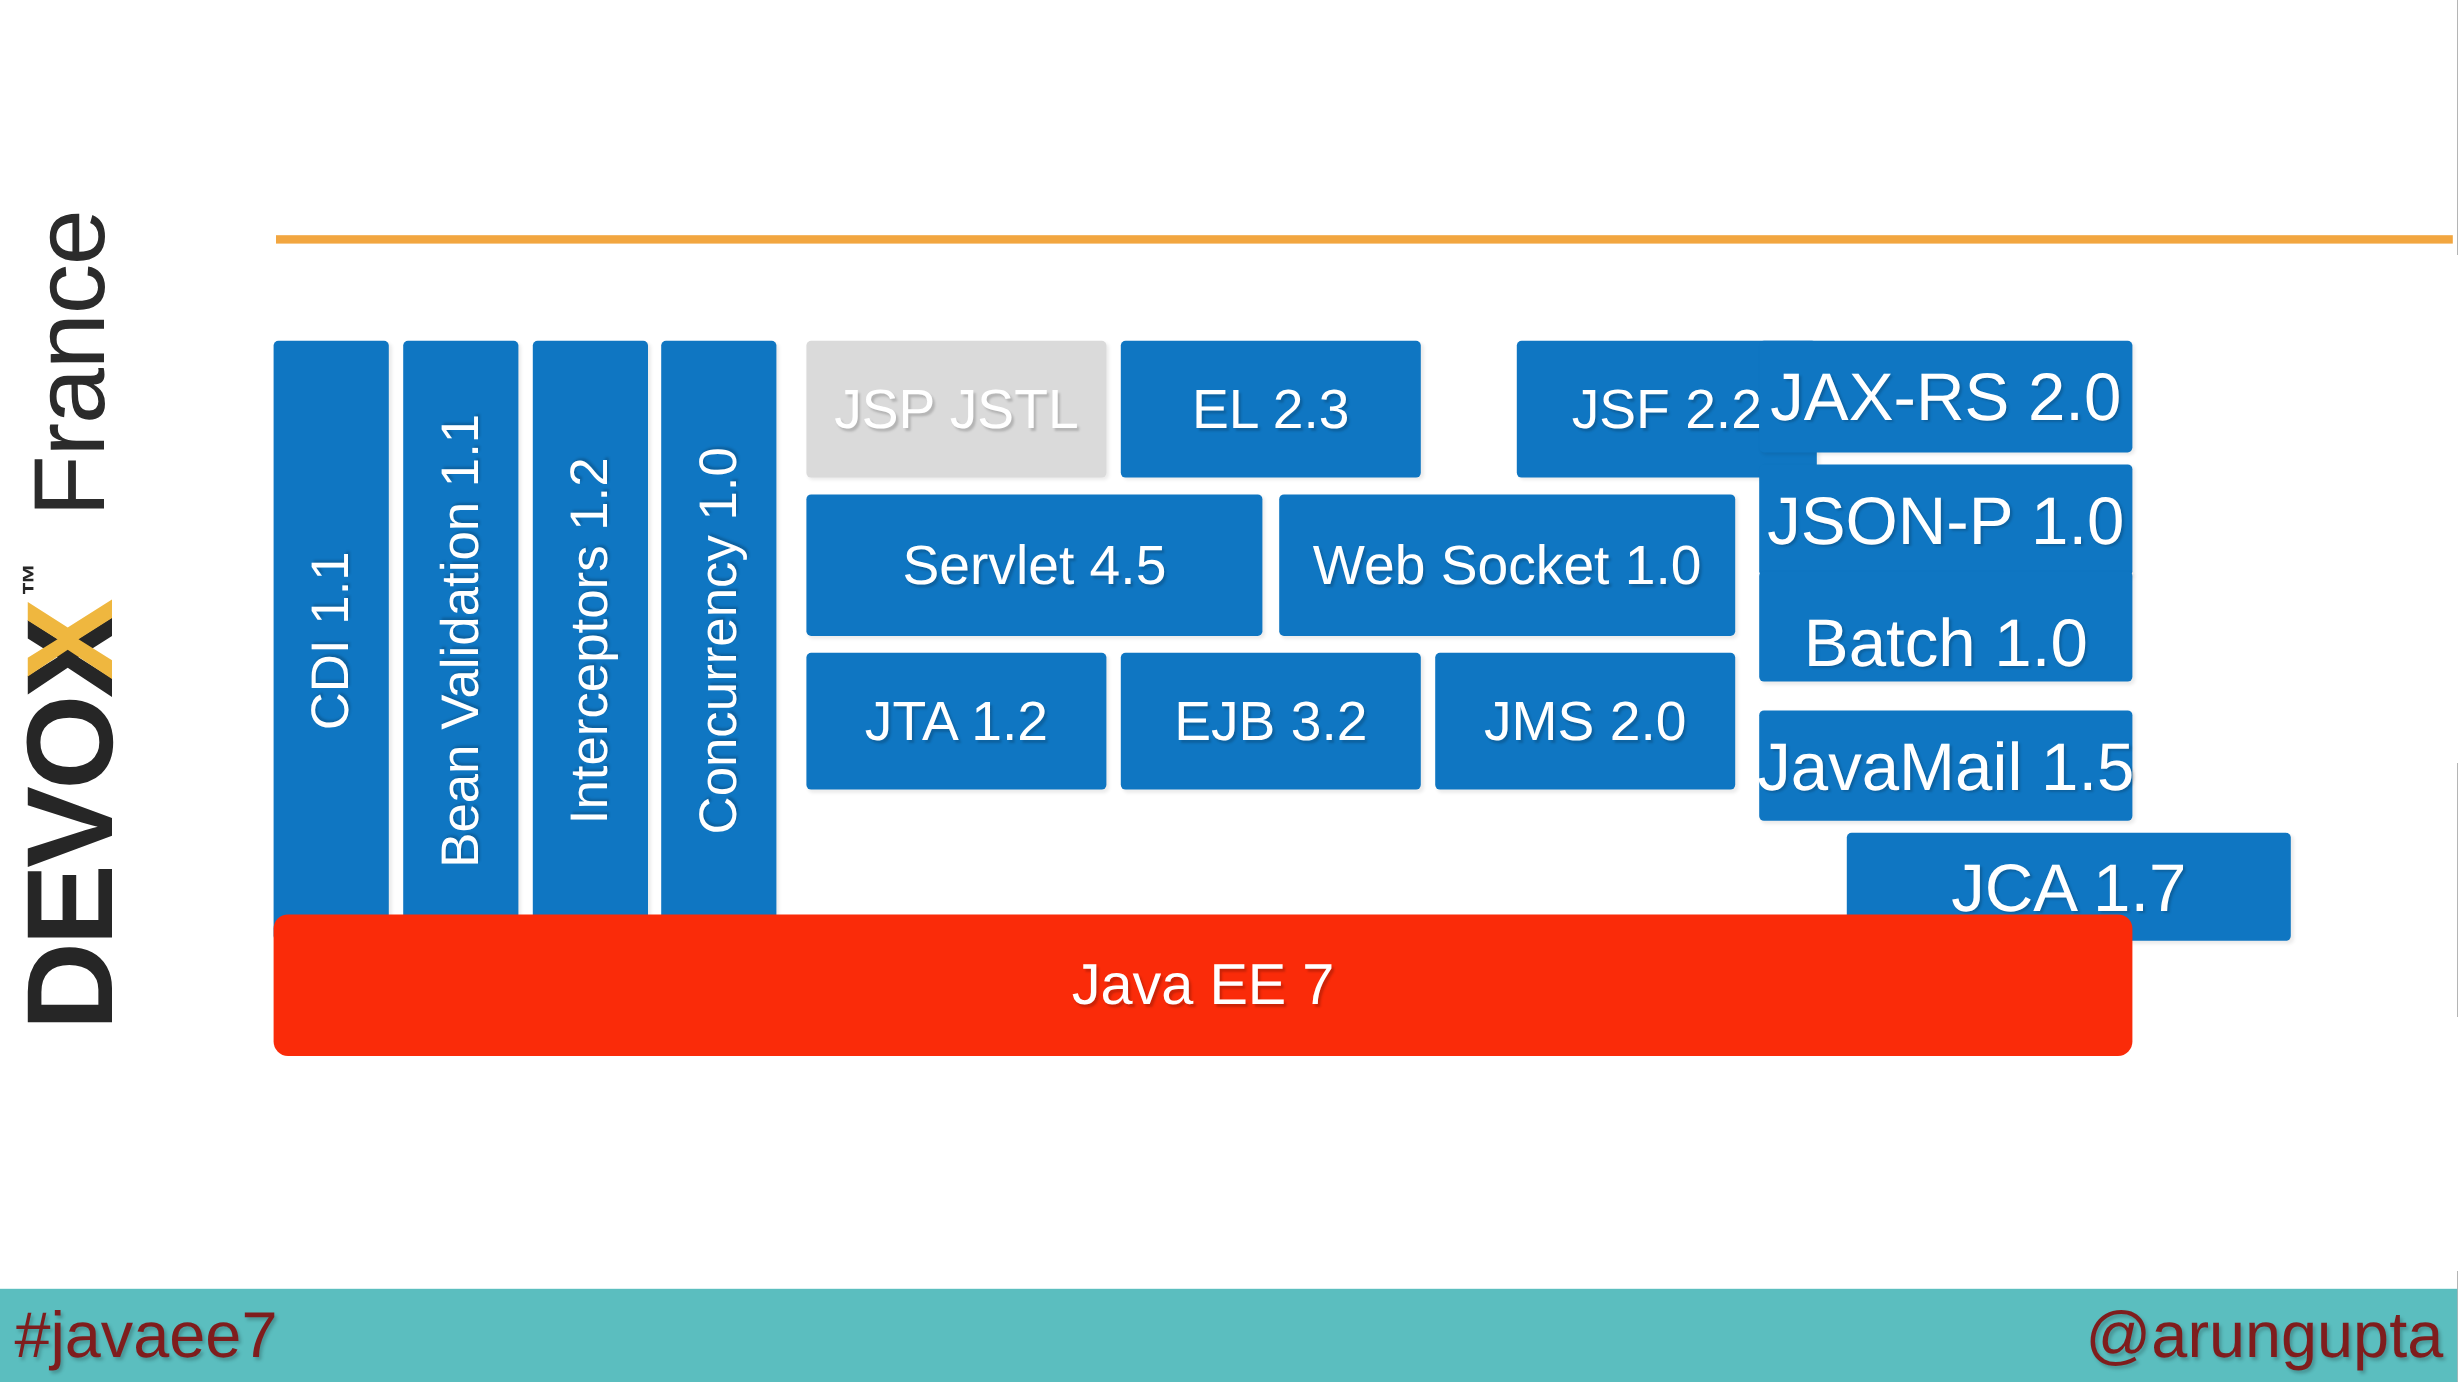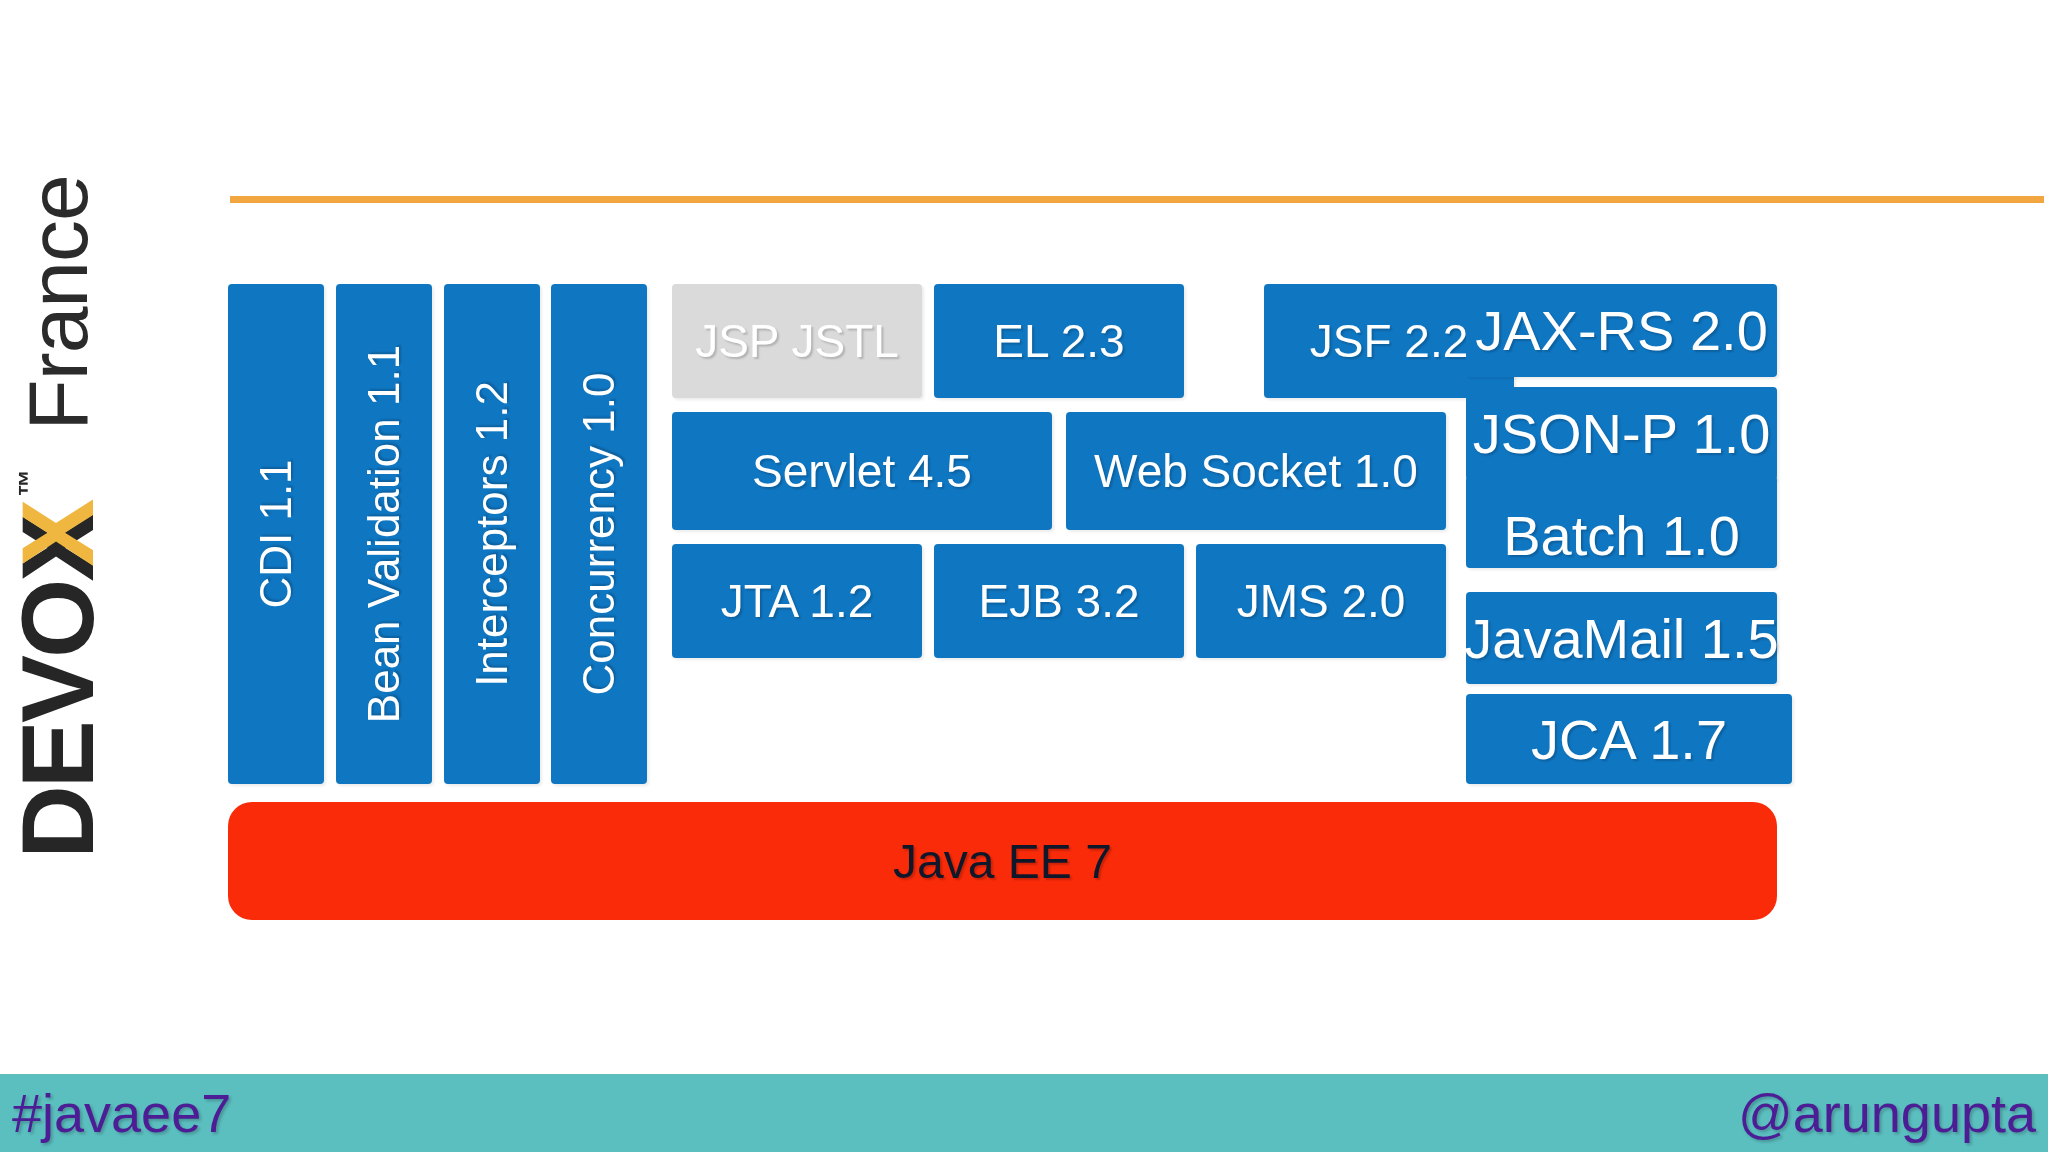--- a/index.html
+++ b/index.html
@@ -64,33 +64,33 @@
     white-space:nowrap;
   }
   .blk.gray{background:var(--gray,#DADADA);}
   .blk.pill span{
     transform:rotate(-90deg);
     white-space:nowrap;
     font-size:44px;
   }
   .blk.small{font-size:56px;}
   .base-bar{
-    position:absolute;left:228px;top:802px;width:1549px;height:118px;
+    position:absolute;left:228px;top:762px;width:1549px;height:118px;
     background:var(--red,#FA2B09);
-    border-radius:24px;
+    border-radius:12px;
     display:flex;align-items:center;justify-content:center;
-    color:#0f172a;font-size:48px;
+    color:#ffffff;font-size:48px;
     text-shadow:2px 2px 2px rgba(0,0,0,0.2);
   }
 
   
   .footer{
     position:absolute;left:0;top:1074px;width:2048px;height:78px;
     background:var(--teal,#5BBEBF);
-    color:#4c1d95;font-size:54px;
+    color:#7f1d1d;font-size:54px;
     display:flex;align-items:center;justify-content:space-between;
     padding:0 12px;box-sizing:border-box;
     text-shadow:2px 2px 3px rgba(0,0,0,0.22);
   }
 </style>
 </head>
 <body>
 
 <div class="slide">
 
@@ -150,21 +150,21 @@
   </div>
   <div class="blk small" style="left:1466px;top:387px;width:311px;height:93px;">
     <span>JSON-P 1.0</span>
   </div>
   <div class="blk small" style="left:1466px;top:476px;width:311px;height:92px;align-items:flex-end;">
     <span>Batch 1.0</span>
   </div>
   <div class="blk small" style="left:1466px;top:592px;width:311px;height:92px;">
     <span>JavaMail 1.5</span>
   </div>
-  <div class="blk small" style="left:1466px;top:694px;width:326px;height:90px;">
+  <div class="blk small" style="left:1539px;top:694px;width:370px;height:90px;">
     <span>JCA 1.7</span>
   </div>
 
   <div class="base-bar">
     <span>Java EE 7</span>
   </div>
 
   <div class="footer">
     <span>#javaee7</span>
     <span>@arungupta</span>

